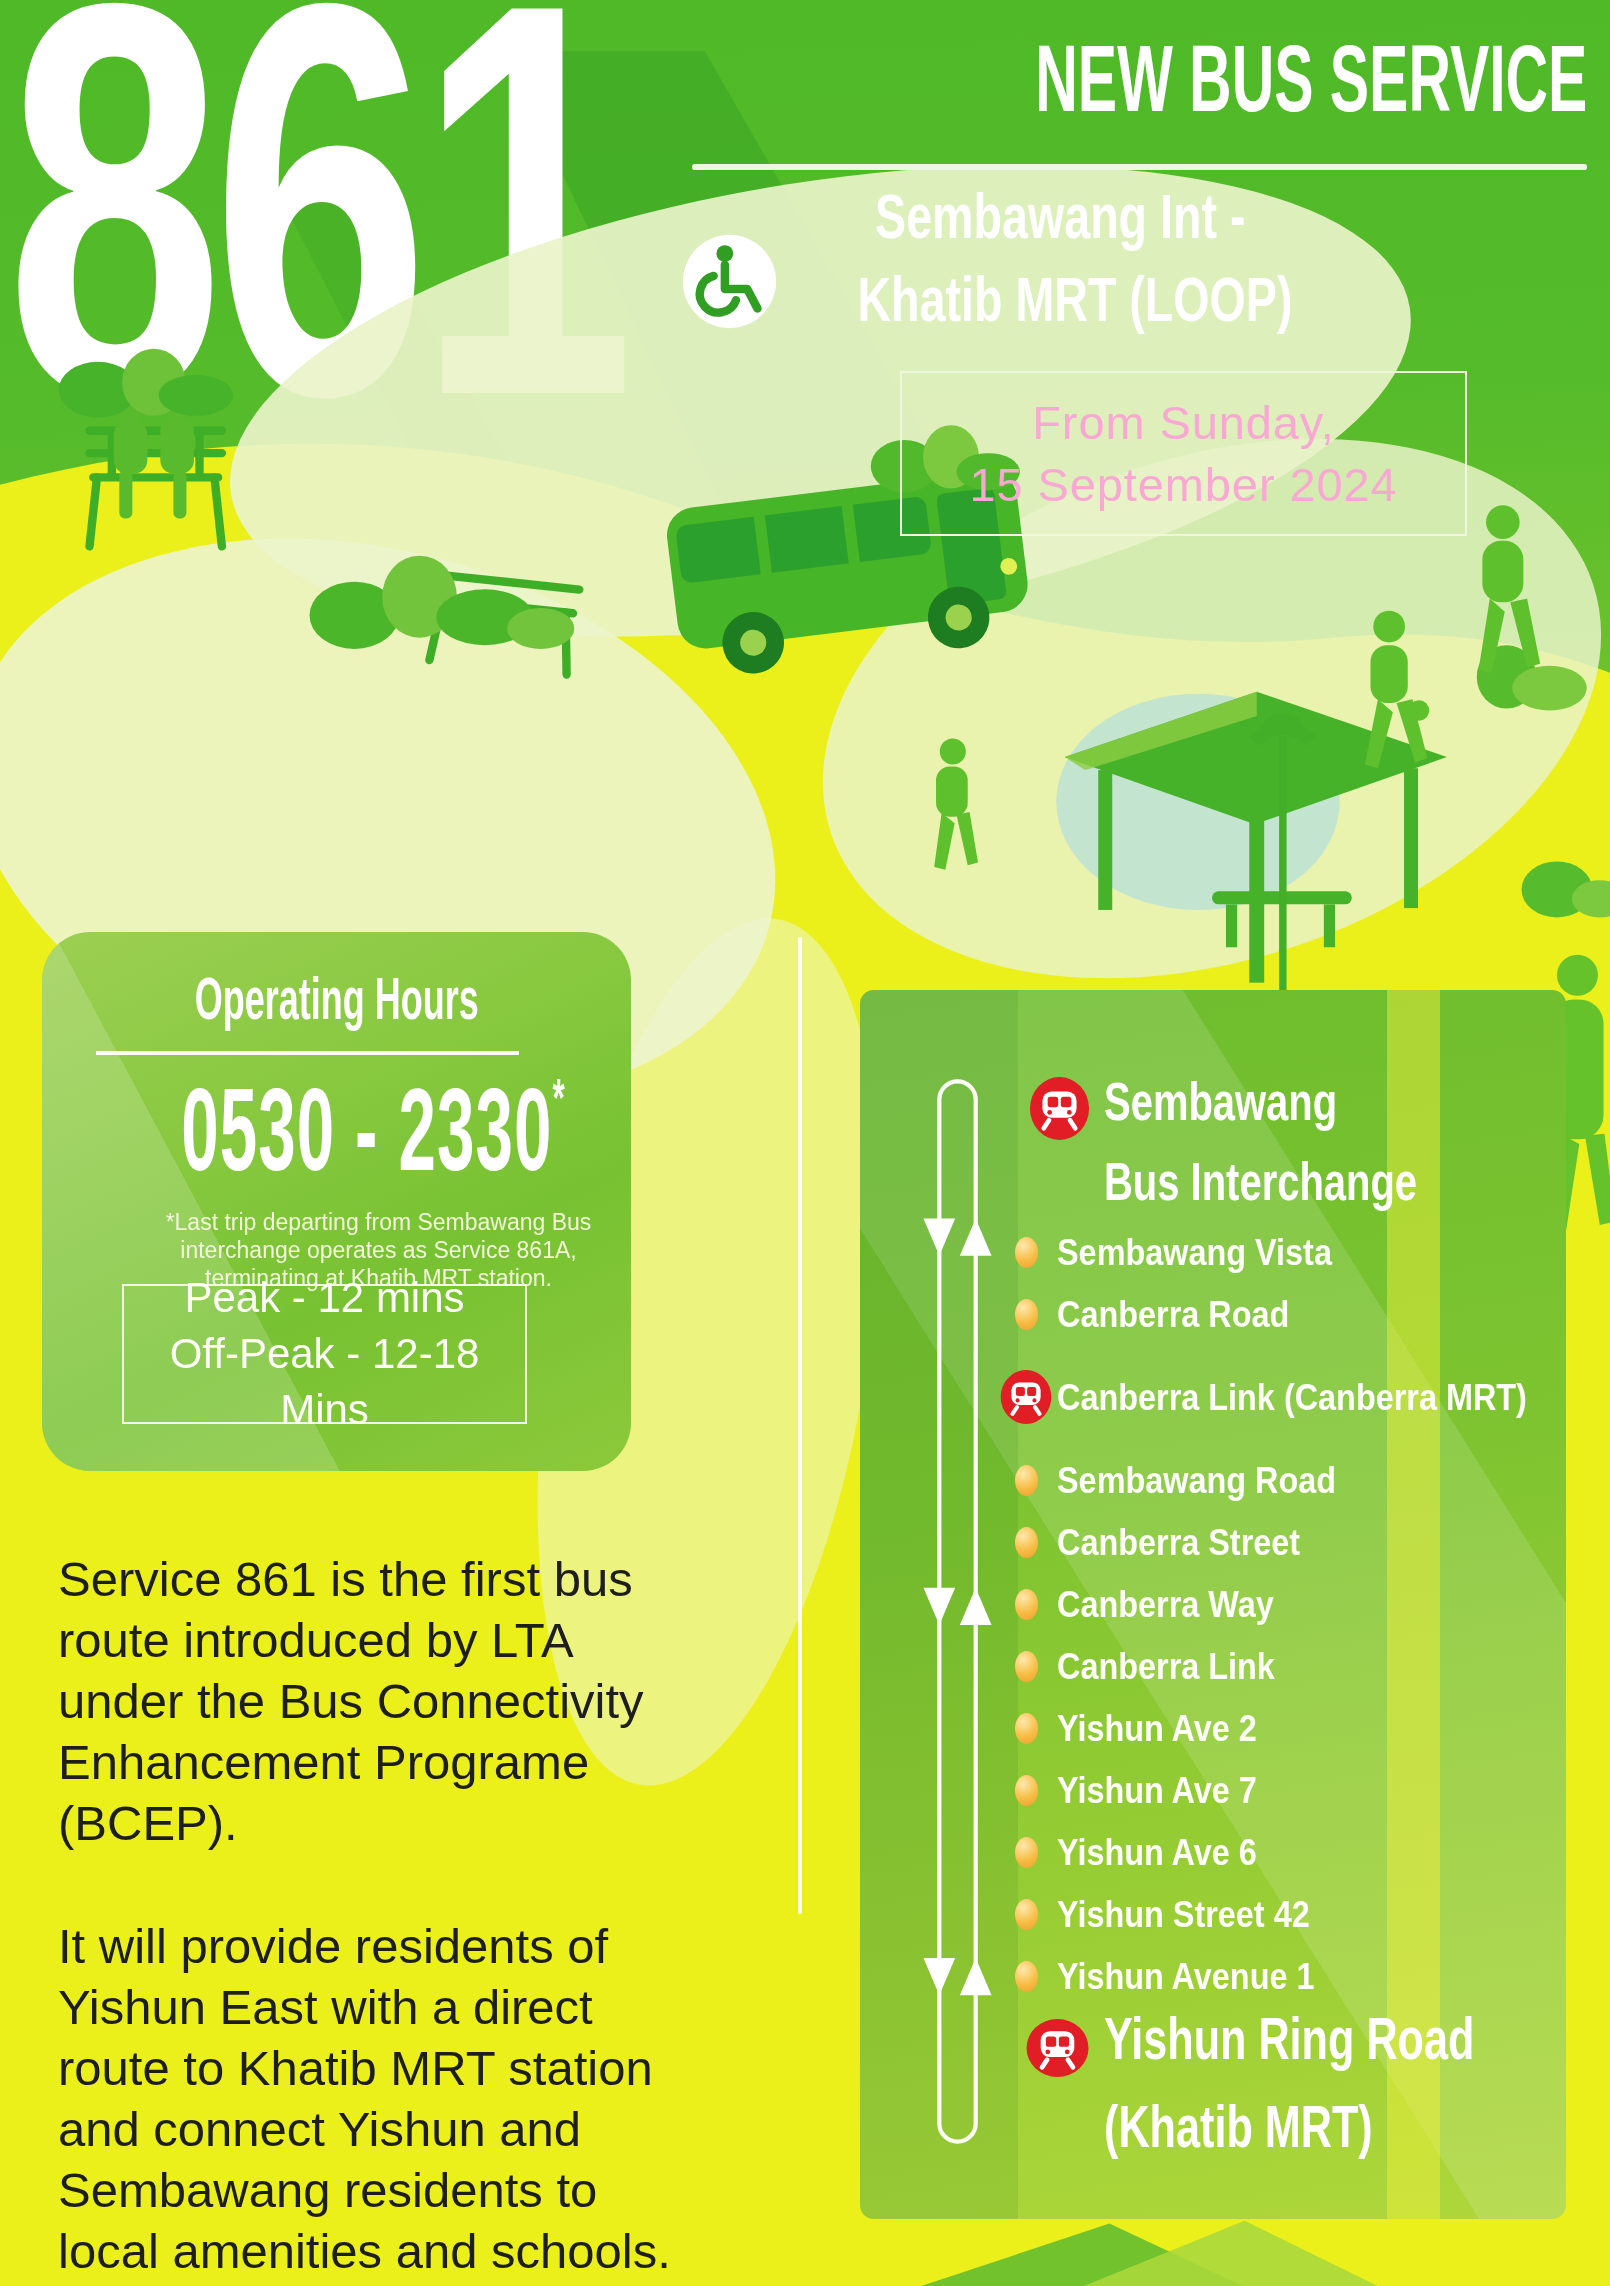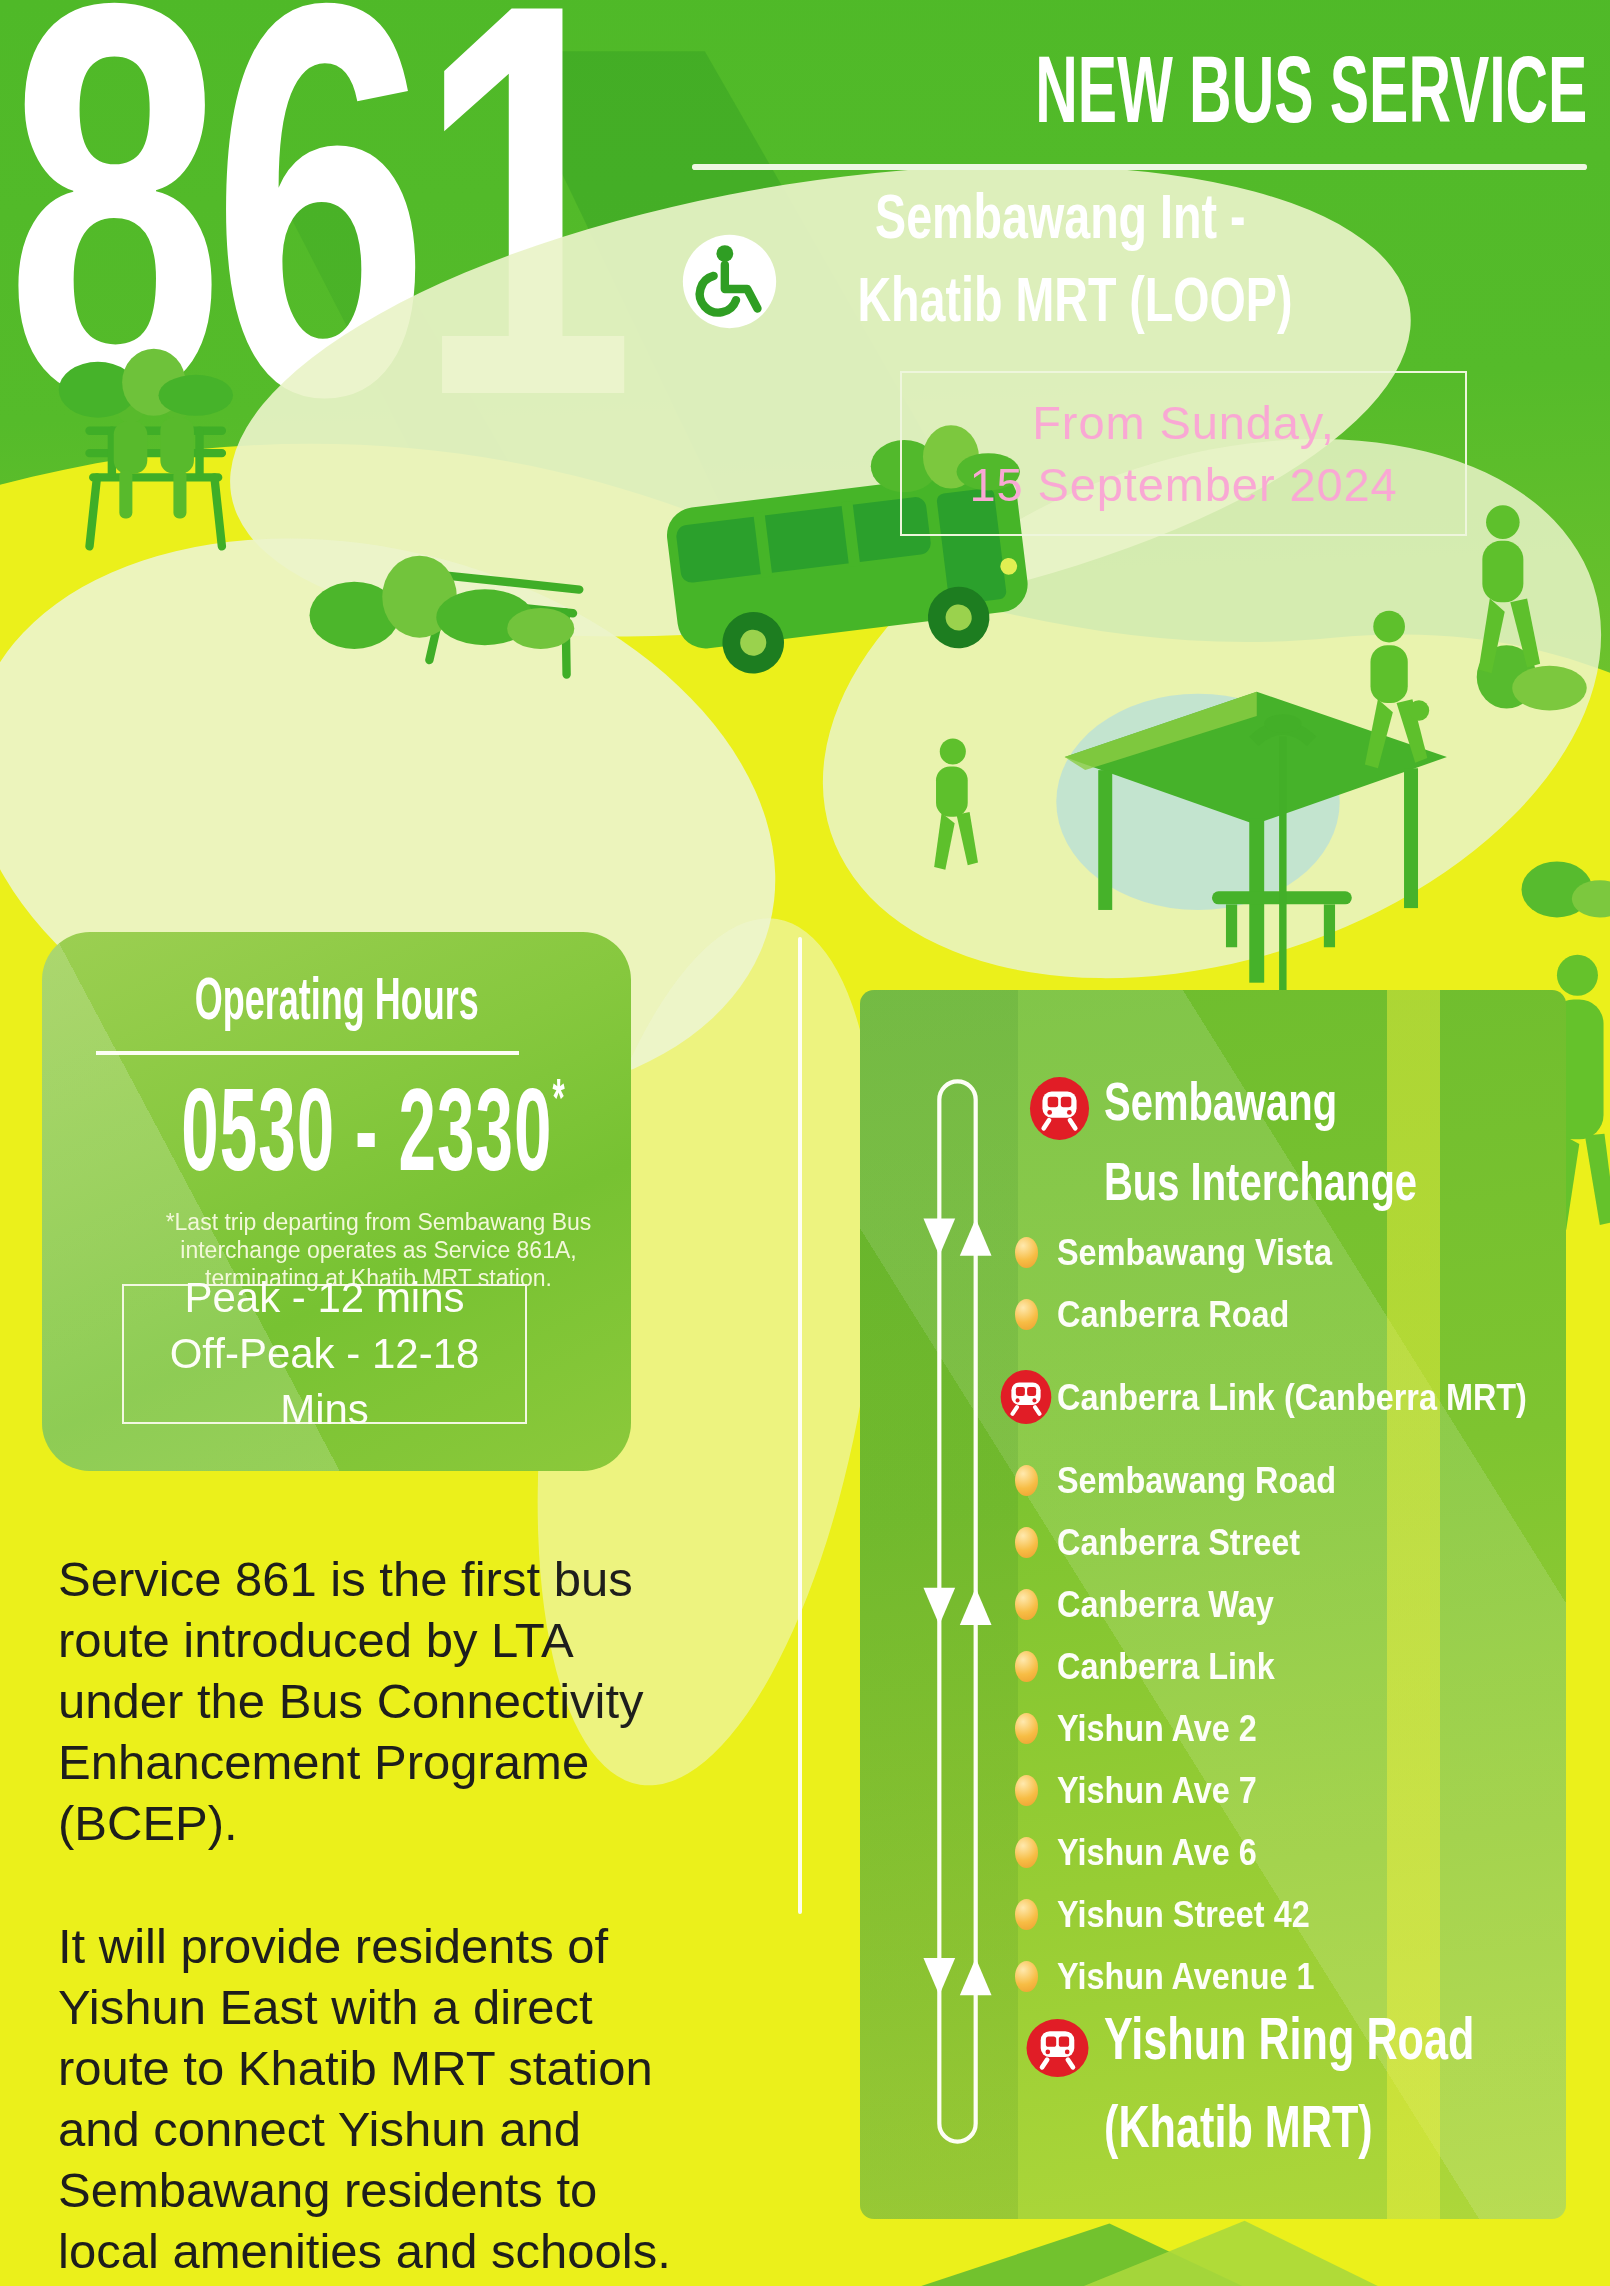--- a/index.html
+++ b/index.html
@@ -19,21 +19,21 @@
   
   .big-num{
     position:absolute; left:5.6px; top:-80px;
     font-size:559px; font-weight:700; color:#ffffff;
     letter-spacing:-17px; line-height:1; white-space:nowrap;
     transform:scaleX(.70); transform-origin:left top;
   }
   
   .cond{display:inline-block; font-weight:700; white-space:nowrap;}
   
-  .banner{position:absolute; right:24px; top:24px; width:932px; text-align:right; color:#fff;margin-top:11px;}
+  .banner{position:absolute; right:24px; top:24px; width:932px; text-align:right; color:#fff;}
   .banner .cond{font-size:95px; transform:scaleX(.62); transform-origin:right center;}
   .banner-underline{position:absolute; left:692px; top:164px; width:895px; height:5.6px; background:#eef7e2; border-radius:2.8px;}
   .access-badge{position:absolute; left:681px; top:233px; width:97px; height:97px;}
   .route-title{position:absolute; left:781px; top:183px; width:559px; text-align:center; color:#fff; line-height:67px;}
   .route-title .cond{font-size:63px; transform:scaleX(.74); transform-origin:center;}
   .date-box{
     position:absolute; left:900px; top:371px; width:567px; height:165px;
     border:2.8px solid #eef6dc; box-sizing:border-box;
     display:flex; flex-direction:column; justify-content:center; align-items:center;
     color:#f9a8d4; font-size:47px; line-height:62px; letter-spacing:0.9px;

